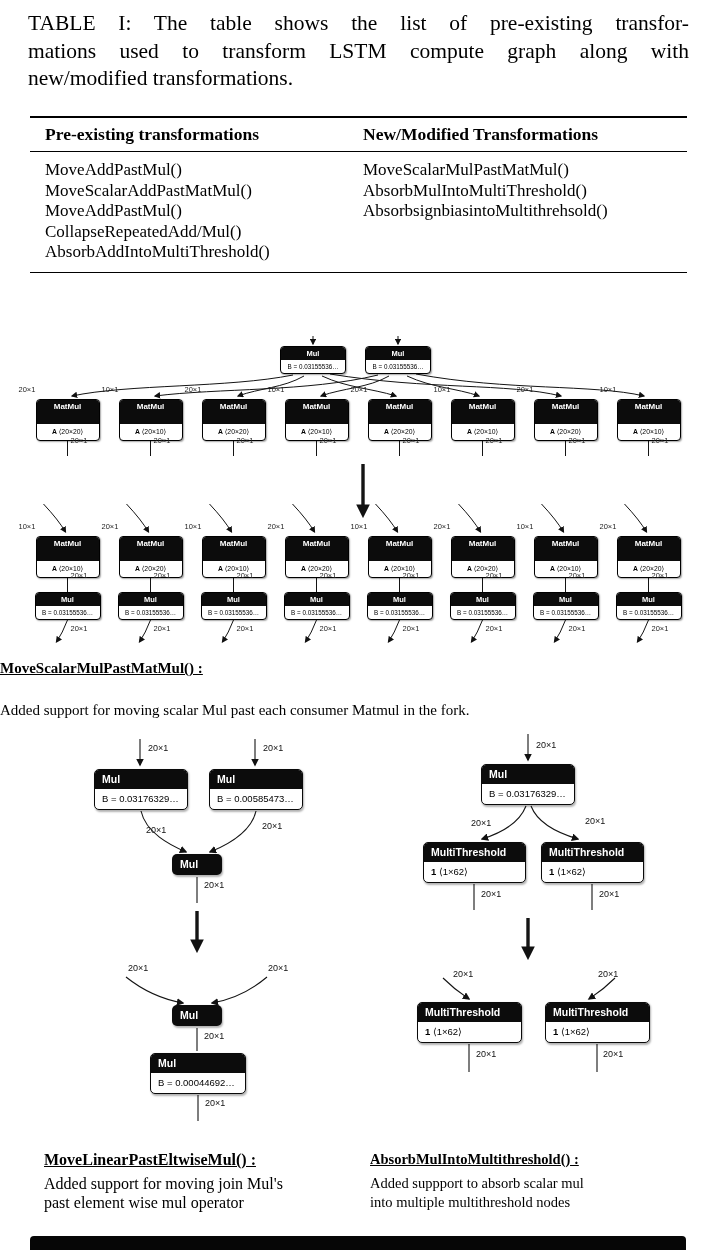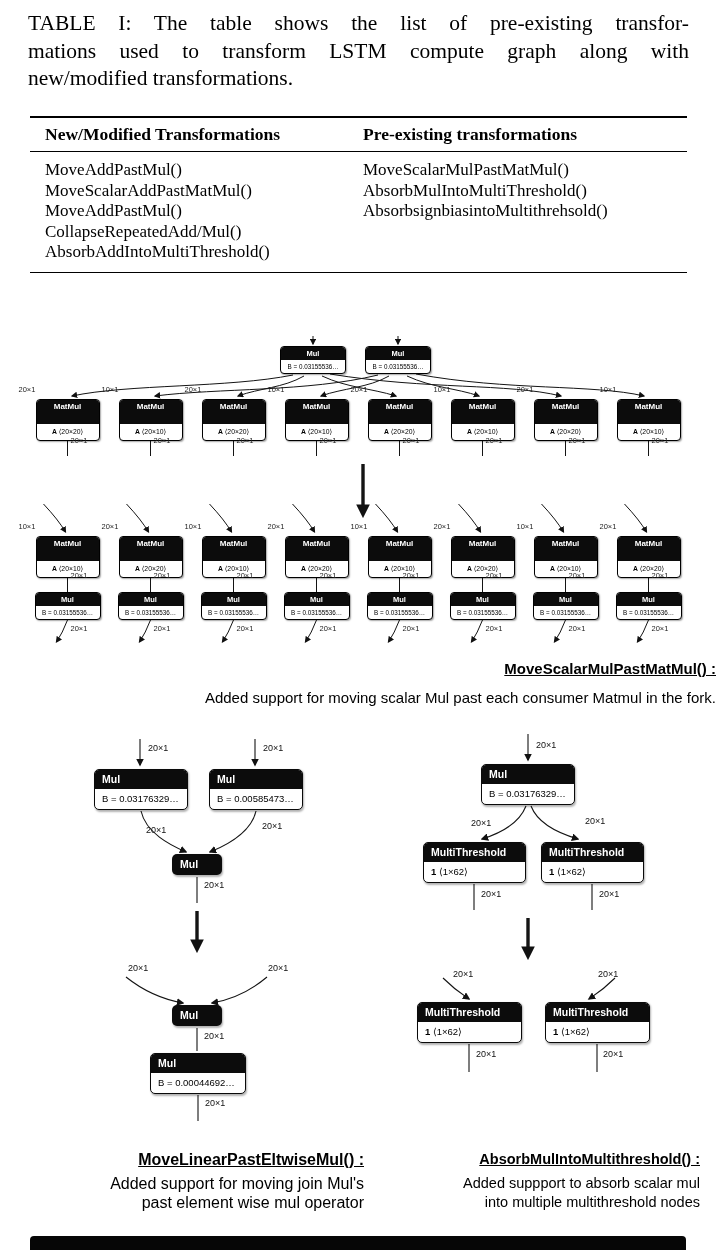--- a/index.html
+++ b/index.html
@@ -44,42 +44,42 @@
 #src2{left:357px;top:10px;width:66px}
 
 
 .bn{position:absolute;border:1.3px solid #0a0a0a;border-radius:5px;background:#fff;overflow:hidden;box-shadow:1px 1.5px 2px rgba(0,0,0,.3)}
 .bn .h{background:#0c0c0c;color:#fff;font:bold 10.5px/19px "Liberation Sans",sans-serif;height:19px;padding-left:7px}
 .bn .b{font:9.5px/20px "Liberation Sans",sans-serif;height:20px;padding-left:7px;white-space:nowrap}
 .bn .b b{font-weight:700}
 .hn{position:absolute;background:#0c0c0c;color:#fff;border-radius:5px;font:bold 10.5px/21px "Liberation Sans",sans-serif;height:21px;padding-left:8px;box-shadow:1px 1.5px 2px rgba(0,0,0,.3)}
 
 
-.figcap{position:absolute;text-align:right;font-family:Liberation Sans, sans-serif}
+.figcap{position:absolute;text-align:left;font-family:Liberation Serif, serif}
 #fig1cap{left:0;top:660px;width:716px;font-size:15px}
 #fig2cap{left:44px;top:1150px;width:320px;font-size:16px;line-height:19.5px}
 #fig3cap{left:370px;top:1150px;width:330px;font-size:14.5px;line-height:19.5px}
 .capT{font-weight:700;text-decoration:underline;margin-bottom:4px;display:inline-block}
-#fig1cap .s{margin-top:8px}
+#fig1cap .s{margin-top:21px}
 
 #bottom-bar{position:absolute;left:30px;top:1236px;width:656px;height:14px;background:#060606;border-radius:4px 4px 0 0}
 </style>
 </head>
 <body>
 
 <div id="tbl-caption">
   <div class="jl">TABLE I: The table shows the list of pre-existing transfor-</div>
   <div class="jl">mations used to transform LSTM compute graph along with</div>
   <div>new/modified transformations.</div>
 </div>
 
 <div id="ttable">
   <div class="thead">
+    <div class="tcell">Pre-existing transformations</div>
     <div class="tcell">New/Modified Transformations</div>
-    <div class="tcell">Pre-existing transformations</div>
   </div>
   <div class="tbody">
     <div class="tcell">
       <div>MoveAddPastMul()</div>
       <div>MoveScalarAddPastMatMul()</div>
       <div>MoveAddPastMul()</div>
       <div>CollapseRepeatedAdd/Mul()</div>
       <div>AbsorbAddIntoMultiThreshold()</div>
     </div>
     <div class="tcell">

